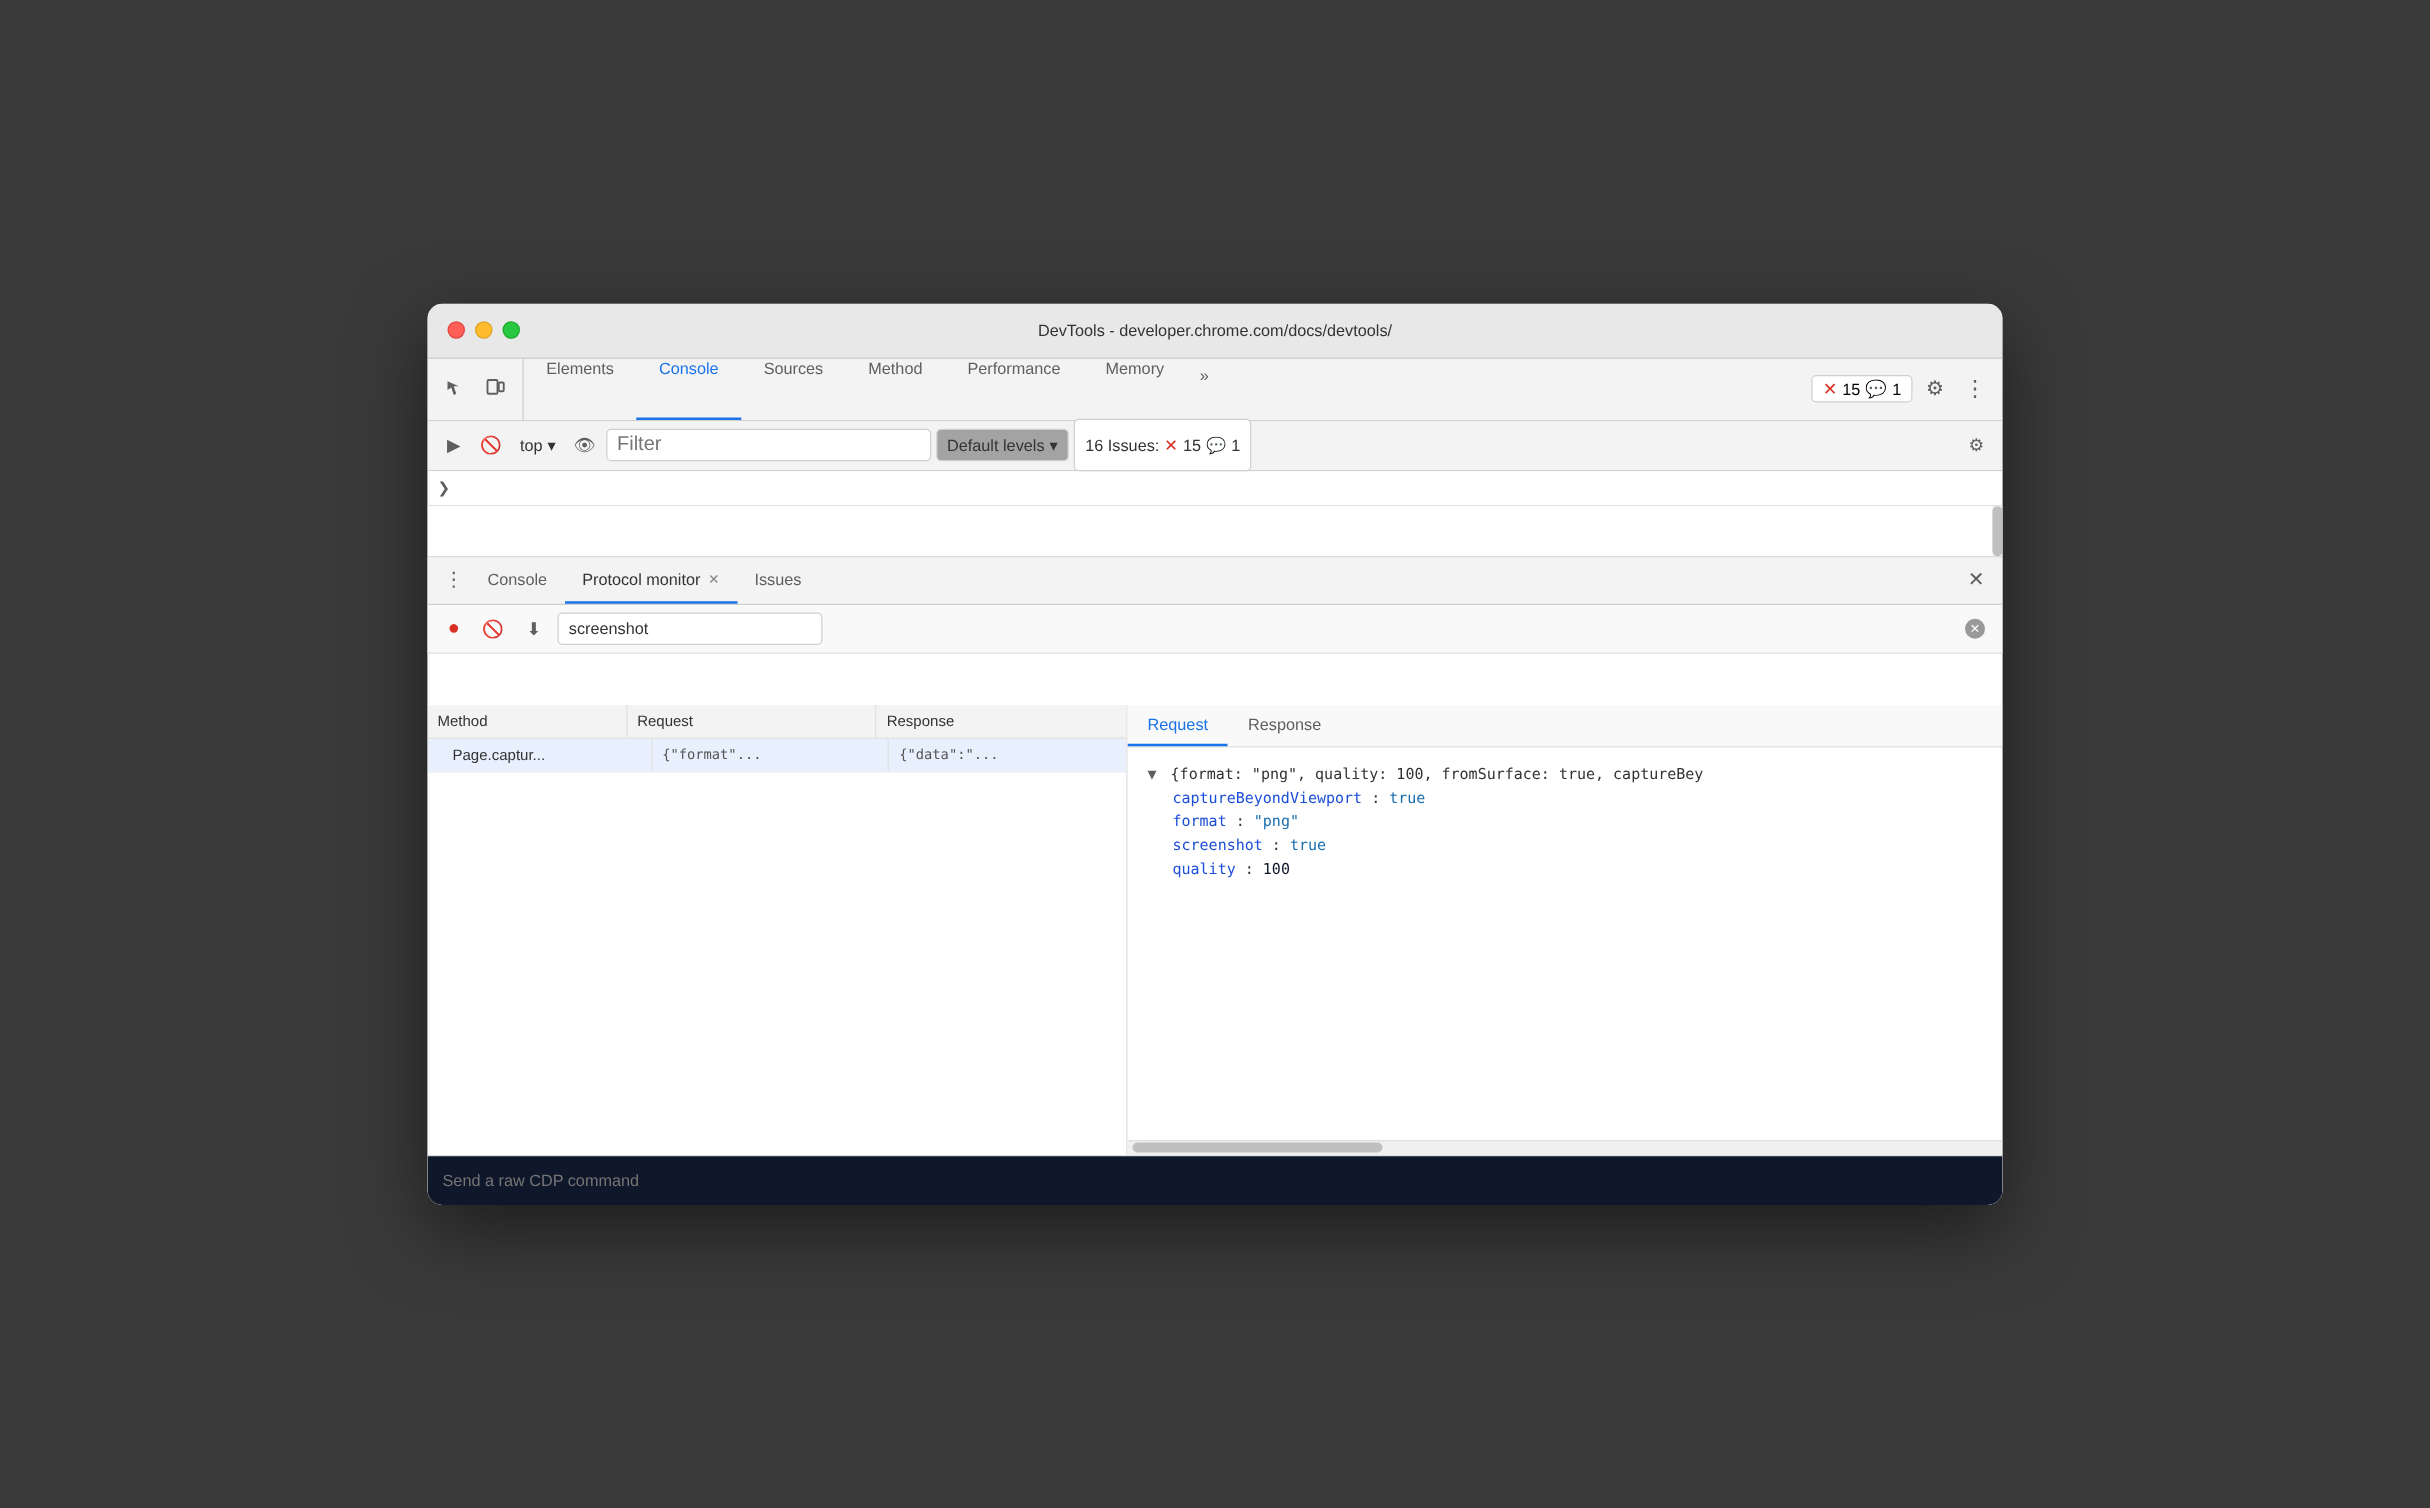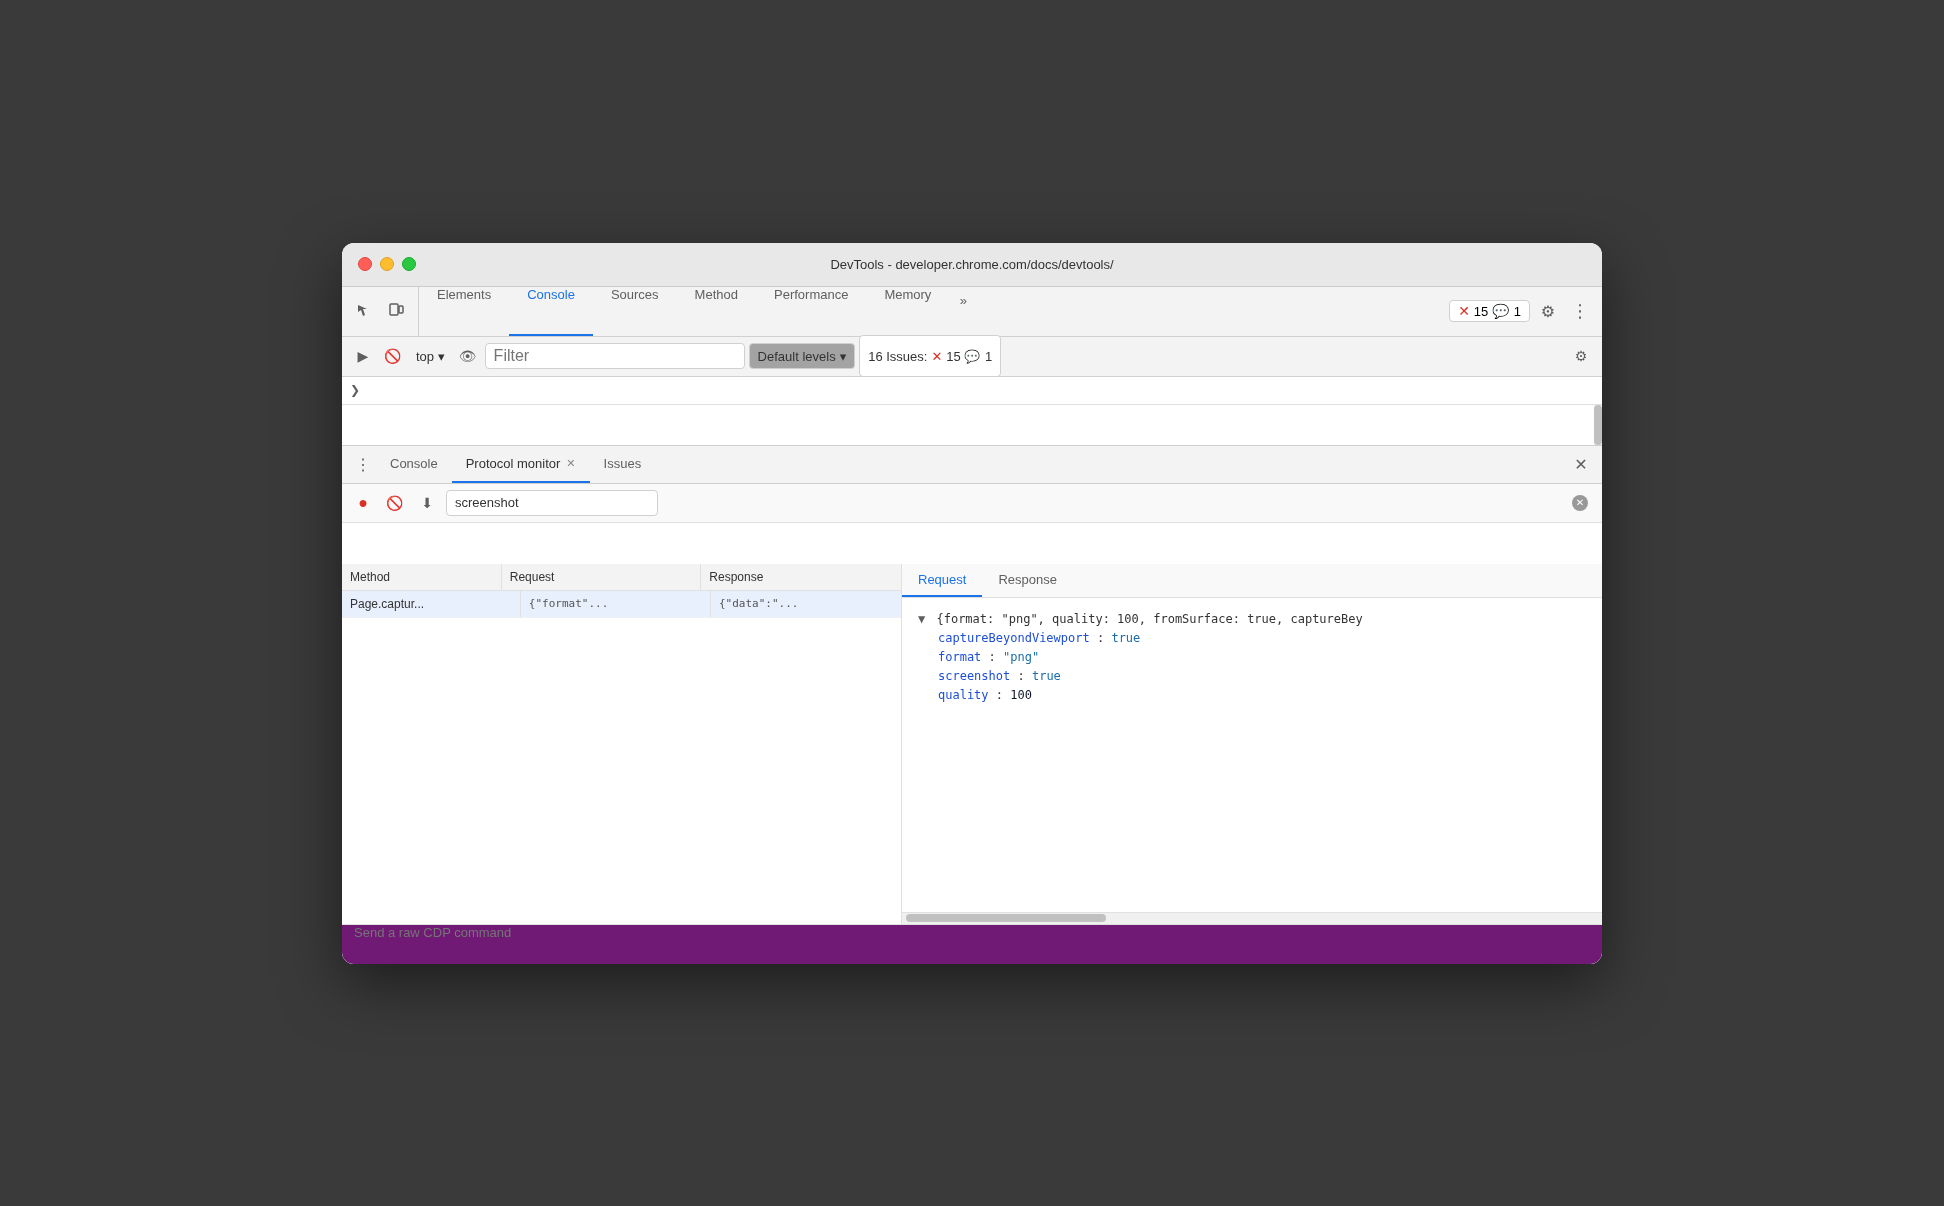--- a/index.html
+++ b/index.html
@@ -388,21 +388,21 @@
     .col-response { width: 200px; padding: 6px 8px; }
     .protocol-list-body { flex: 1; overflow-y: auto; }
     .protocol-row {
       display: flex;
       font-size: 12px;
       color: #333;
       cursor: pointer;
       border-bottom: 1px solid #f0f0f0;
     }
     .protocol-row.selected { background: #e8f0fe; }
-    .col-method-cell { width: 188px; padding: 6px 8px; border-right: 1px solid #e0e0e0; white-space: nowrap; overflow: hidden; text-overflow: ellipsis; }
+    .col-method-cell { width: 188px; padding: 6px 20px; border-right: 1px solid #e0e0e0; white-space: nowrap; overflow: hidden; text-overflow: ellipsis; }
     .col-request-cell { width: 200px; padding: 6px 8px; border-right: 1px solid #e0e0e0; white-space: nowrap; overflow: hidden; text-overflow: ellipsis; font-family: monospace; font-size: 11px; color: #555; }
     .col-response-cell { width: 200px; padding: 6px 8px; white-space: nowrap; overflow: hidden; text-overflow: ellipsis; font-family: monospace; font-size: 11px; color: #555; }
     
     .protocol-detail {
       flex: 1;
       display: flex;
       flex-direction: column;
       overflow: hidden;
     }
     .detail-tabbar {
@@ -449,23 +449,23 @@
     }
     .h-scrollbar-thumb {
       width: 200px;
       height: 8px;
       background: #c0c0c0;
       border-radius: 4px;
     }
     
     .bottom-input-bar {
       border-top: 1px solid #e0e0e0;
-      background: #701a75;
-      display: flex;
-      align-items: flex-start;
+      background: #0f172a;
+      display: flex;
+      align-items: center;
       height: 40px;
       padding: 0 12px;
     }
     .raw-cmd-input {
       flex: 1;
       border: none;
       outline: none;
       font-size: 13px;
       color: #999;
       background: transparent;

